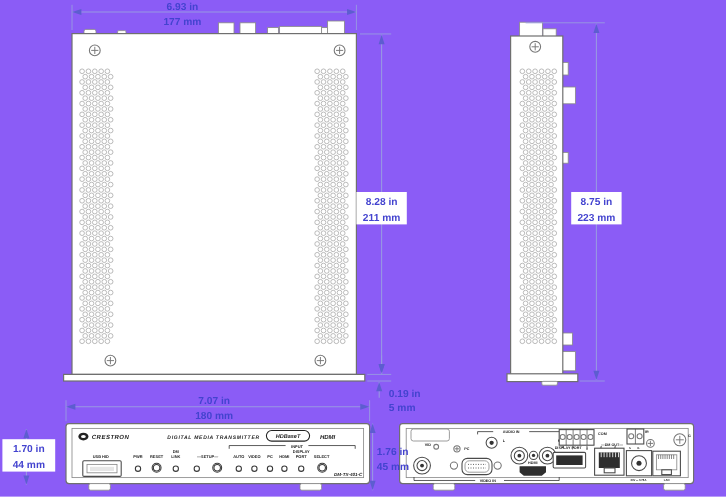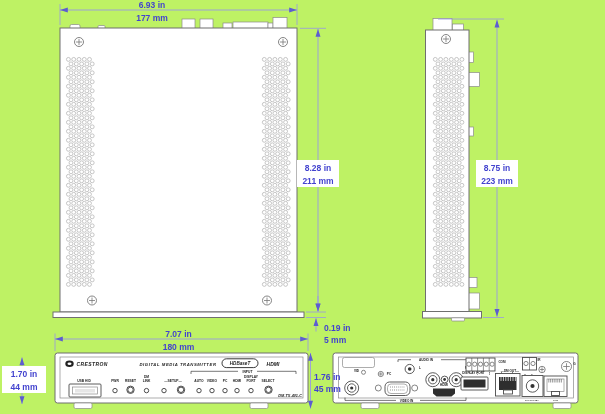--- a/index.html
+++ b/index.html
@@ -1,16 +1,16 @@
 <!DOCTYPE html>
 <html><head>
 <meta charset="utf-8">
 <style>
   html,body{margin:0;padding:0;background:#fff;}
-  #stage{position:relative;width:605px;height:414px;background:#bef264;overflow:hidden;text-decoration:underline;}
+  #stage{position:relative;width:605px;height:414px;background:#8b5cf6;overflow:hidden;text-decoration:underline;}
   svg{display:block;}
   text{font-family:"Liberation Sans",sans-serif;}
   .dimtxt{fill:#4343cf;font-weight:bold;font-size:8.5px;}
   .dimline{stroke:#9898e2;stroke-width:0.9;fill:none;}
   .ext{stroke:#9898e2;stroke-width:0.8;fill:none;}
   .out{stroke:#6f6f6f;stroke-width:1;fill:#fff;}
   .thin{stroke:#8a8a8a;stroke-width:0.7;fill:#fff;}
   .conn{stroke:#4a4a4a;stroke-width:0.9;fill:#fff;}
   .dark{fill:#2e2e2e;stroke:none;}
   .vents circle{stroke:#a8a8a8;stroke-width:0.65;fill:none;}

